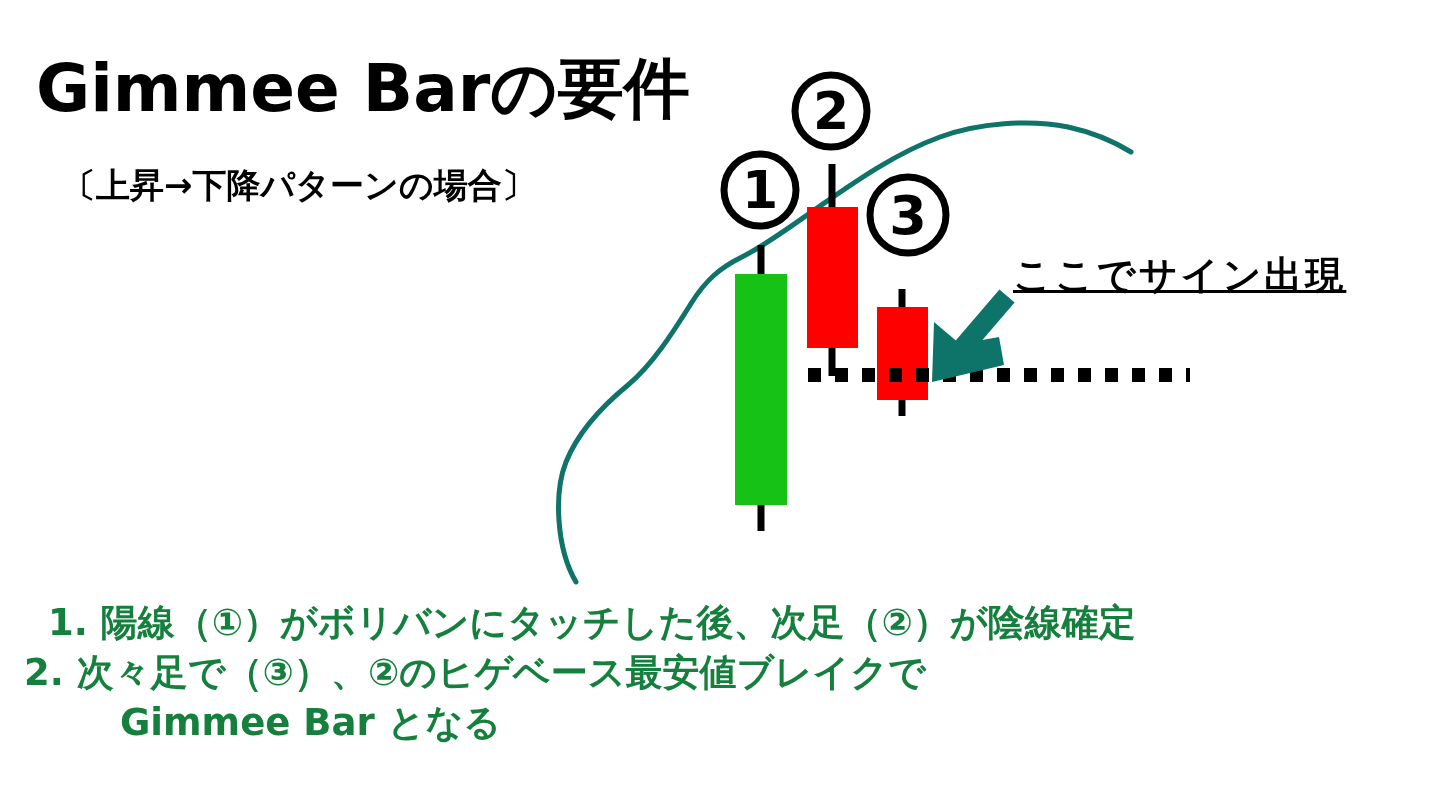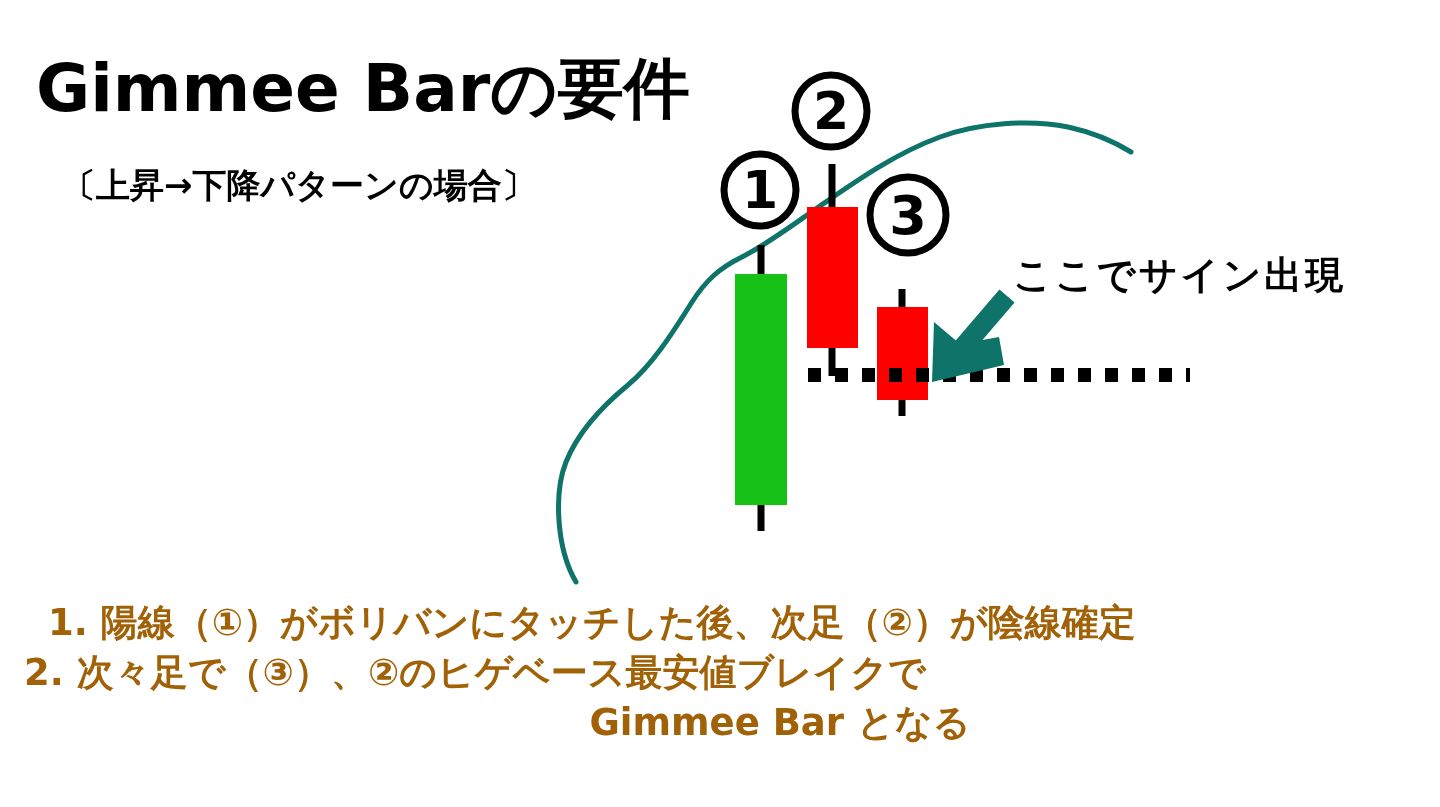--- a/index.html
+++ b/index.html
@@ -56,39 +56,40 @@
   
   #sign-label {
     position: absolute;
     left: 1013px;
     top: 250px;
     font-size: 38px;
     font-weight: 700;
     letter-spacing: 3px;
     white-space: nowrap;
     color: #000;
+    text-decoration: underline;
   }
 
   
   #steps {
     position: absolute;
     left: 0;
     top: 598px;
     width: 1440px;
   }
   .step-line {
     font-size: 37px;
     font-weight: 700;
     line-height: 1.35;
     white-space: nowrap;
-    color: #a16207;
+    color: #15803d;
   }
   .step-1 { margin-left: 48px; letter-spacing: 0px; }
   .step-2 { margin-left: 24px; letter-spacing: 0px; }
-  .step-3 { margin-left: 120px; letter-spacing: 0px; text-align: center; }
+  .step-3 { margin-left: 120px; letter-spacing: 0px; }
 </style>
 </head>
 <body>
 
 <div id="page">
 
   <div id="subtitle">〔上昇→下降パターンの場合〕</div>
   <div id="title">Gimmee Barの要件</div>
 
   <div id="chart">

